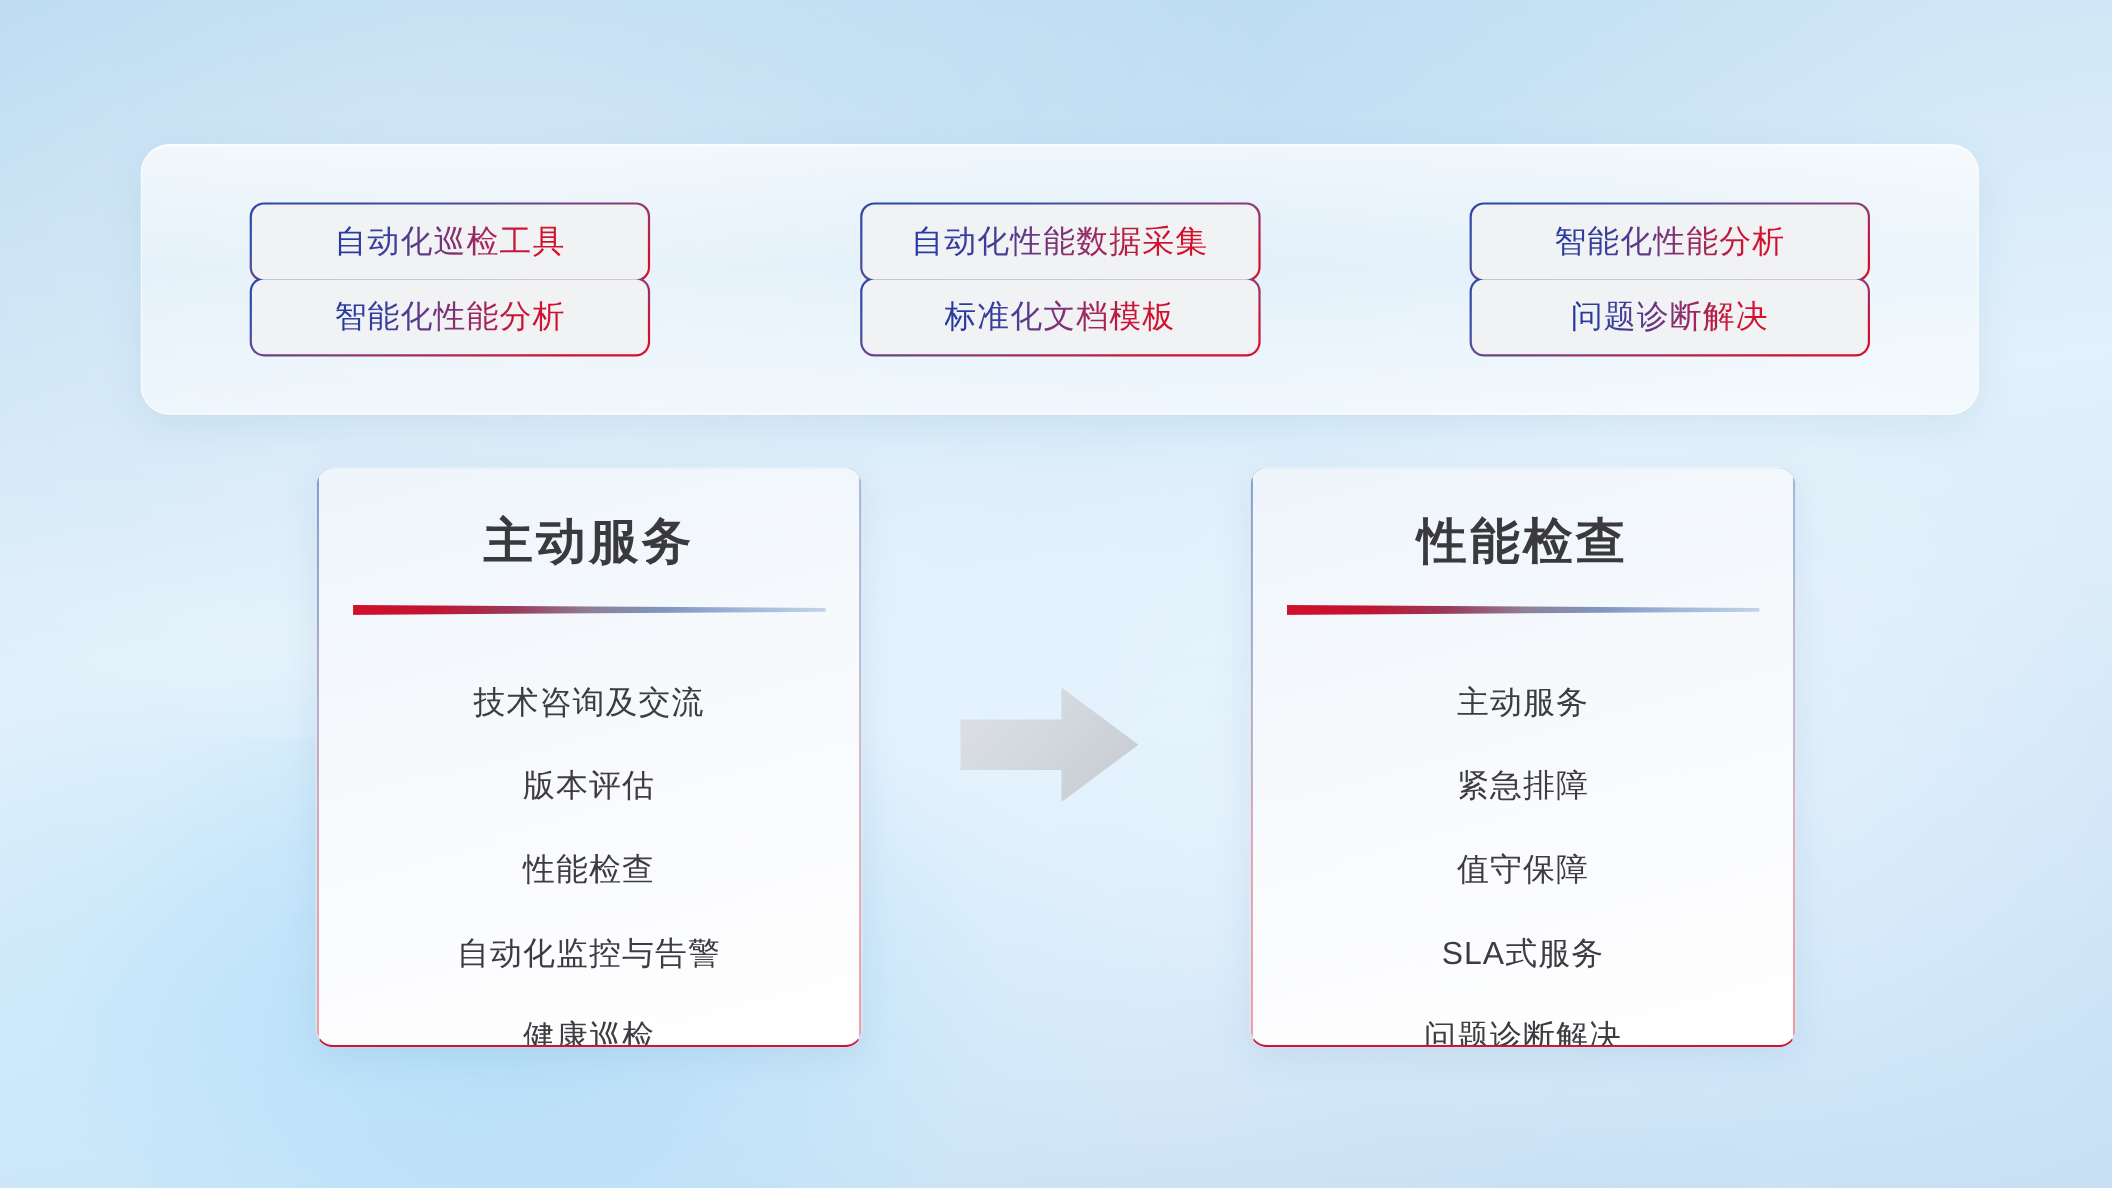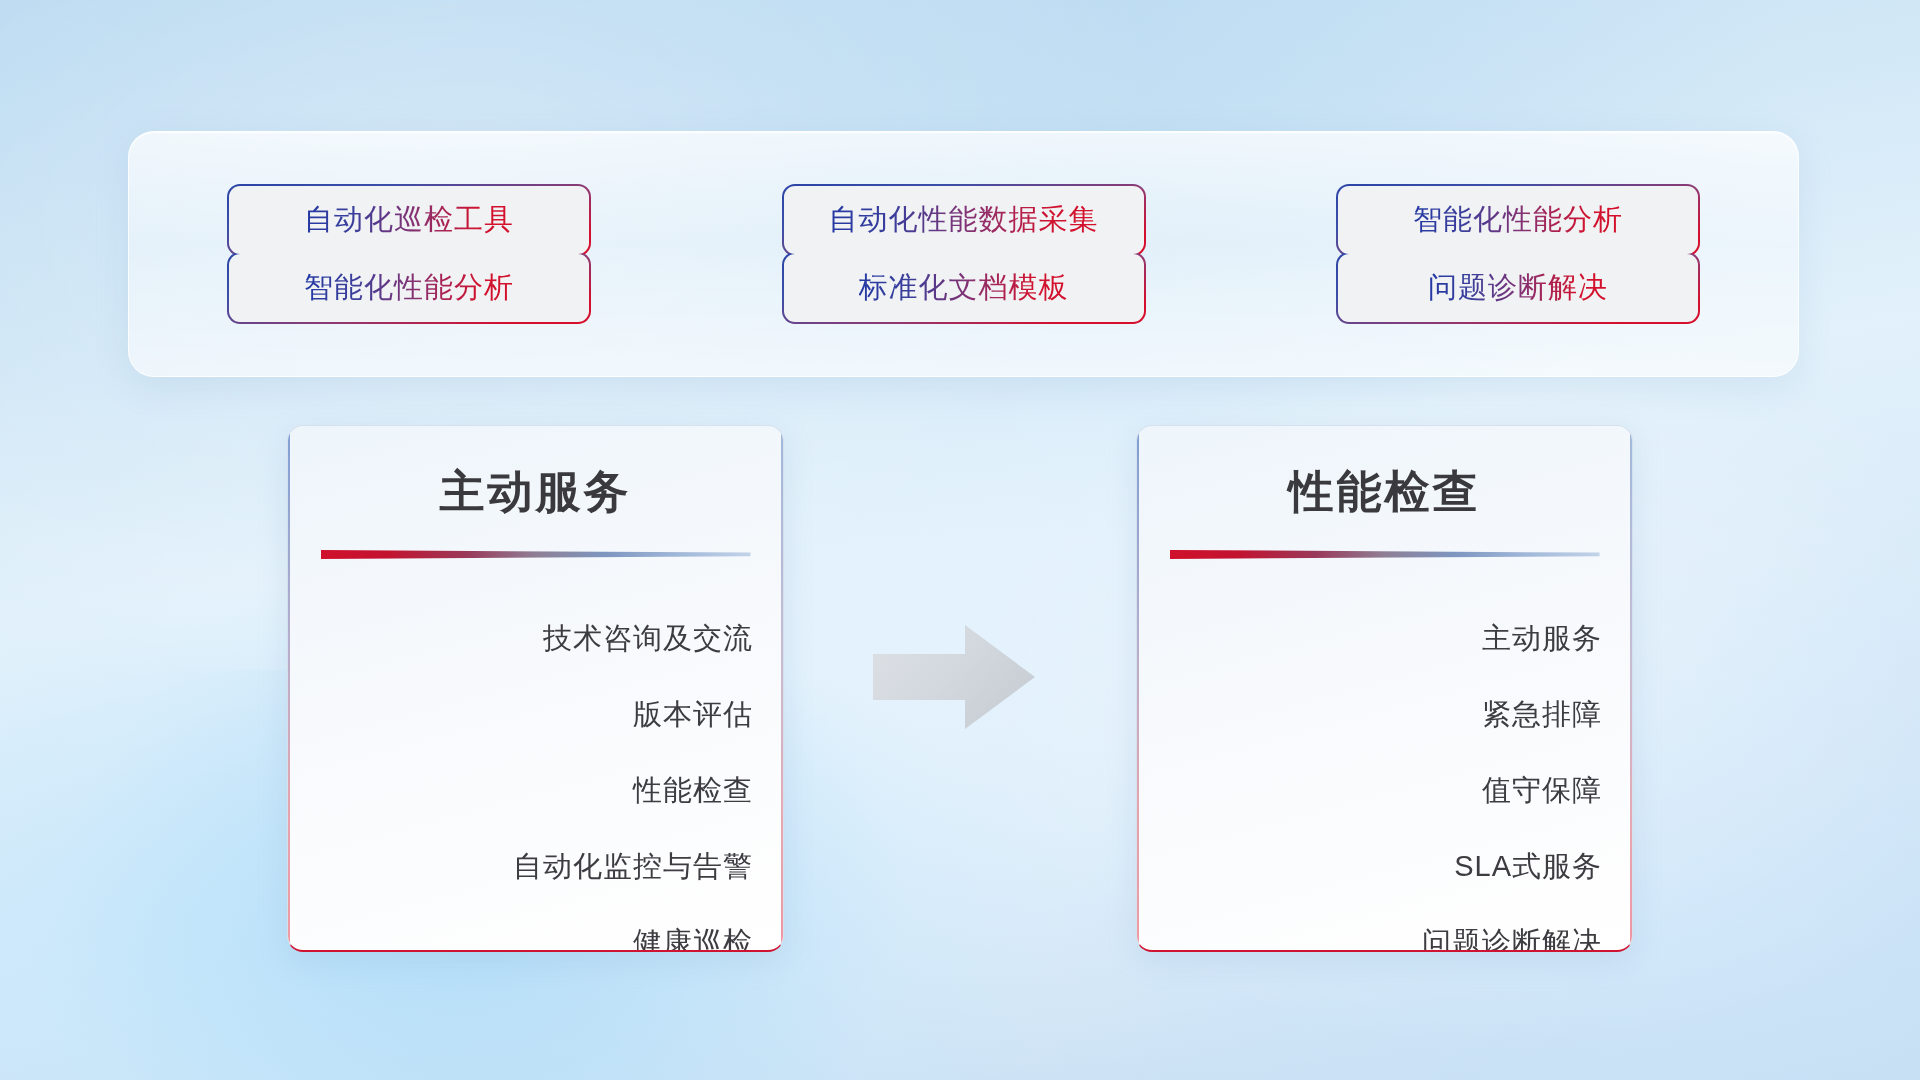--- a/index.html
+++ b/index.html
@@ -170,21 +170,21 @@
     left: 0; top: 0;
     width: 100%;
     height: 100%;
     background: linear-gradient(90deg, #d0102c 0%, #c21330 16%, #9a3a5a 34%, #8f7f96 50%, #7e96c0 66%, #9fb6d8 82%, #c3d4e9 100%);
     clip-path: polygon(0% 18%, 100% 42%, 100% 74%, 0% 100%);
   }
 
   .card-list {
     margin-top: 42px;
     list-style: none;
-    text-align: right;
+    text-align: center;
   }
   .card-list li {
     font-size: 29px;
     font-weight: 400;
     color: #3c3c41;
     letter-spacing: 1px;
     padding: 18px 0;
   }
 
   

